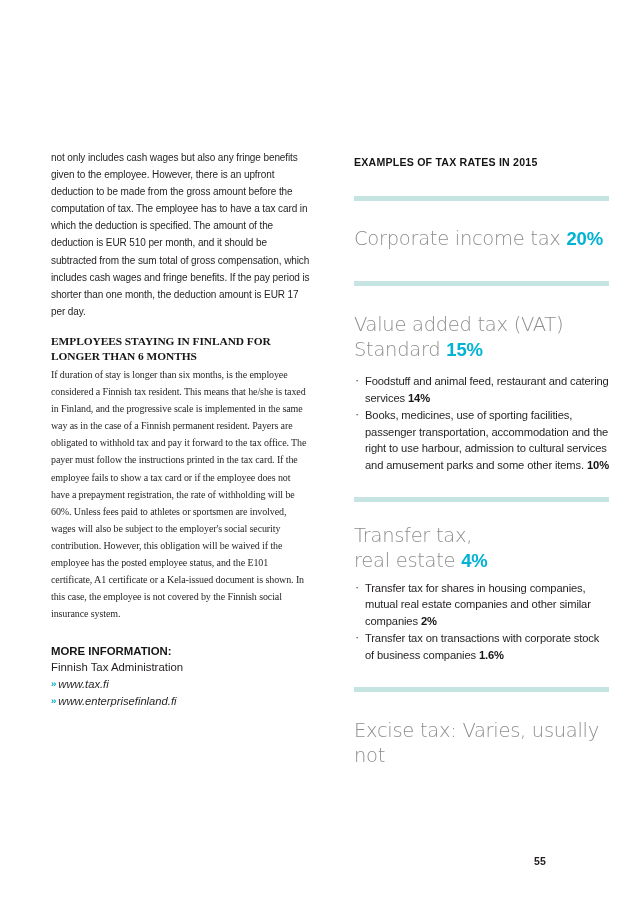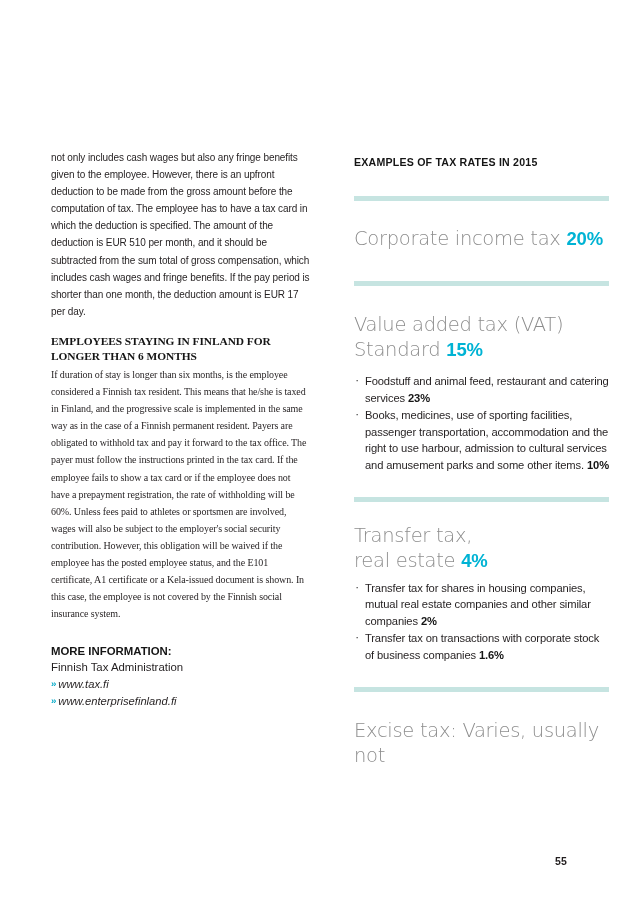--- a/index.html
+++ b/index.html
@@ -163,21 +163,21 @@
     line-height: 16.6px;
   }
   .b {
     font-weight: bold;
     color: #151515;
   }
 
   
   .page-num {
     position: absolute;
-    left: 555px;
+    left: 534px;
     top: 855px;
     font-size: 10.5px;
     font-weight: bold;
     color: #231f20;
     letter-spacing: 0.02em;
   }
 </style>
 </head>
 <body>
 
@@ -216,21 +216,21 @@
     </p>
 
     <div class="rule rule-2"></div>
     <p class="big-head head-2">
       <span>Value added tax (VAT)</span><br>
       <span>Standard</span>
       <span class="accent">15%</span>
     </p>
     <ul class="bullets">
       <li><span>Foodstuff and animal feed, restaurant and catering services</span>
-        <span class="b">23%</span></li>
+        <span class="b">14%</span></li>
       <li><span>Books, medicines, use of sporting facilities, passenger transportation, accommodation and the right to use harbour, admission to cultural services and amusement parks and some other items.</span>
         <span class="b">10%</span></li>
     </ul>
 
     <div class="rule rule-3"></div>
     <p class="big-head head-3">
       <span>Transfer tax,</span><br>
       <span>real estate</span>
       <span class="accent">4%</span>
     </p>

